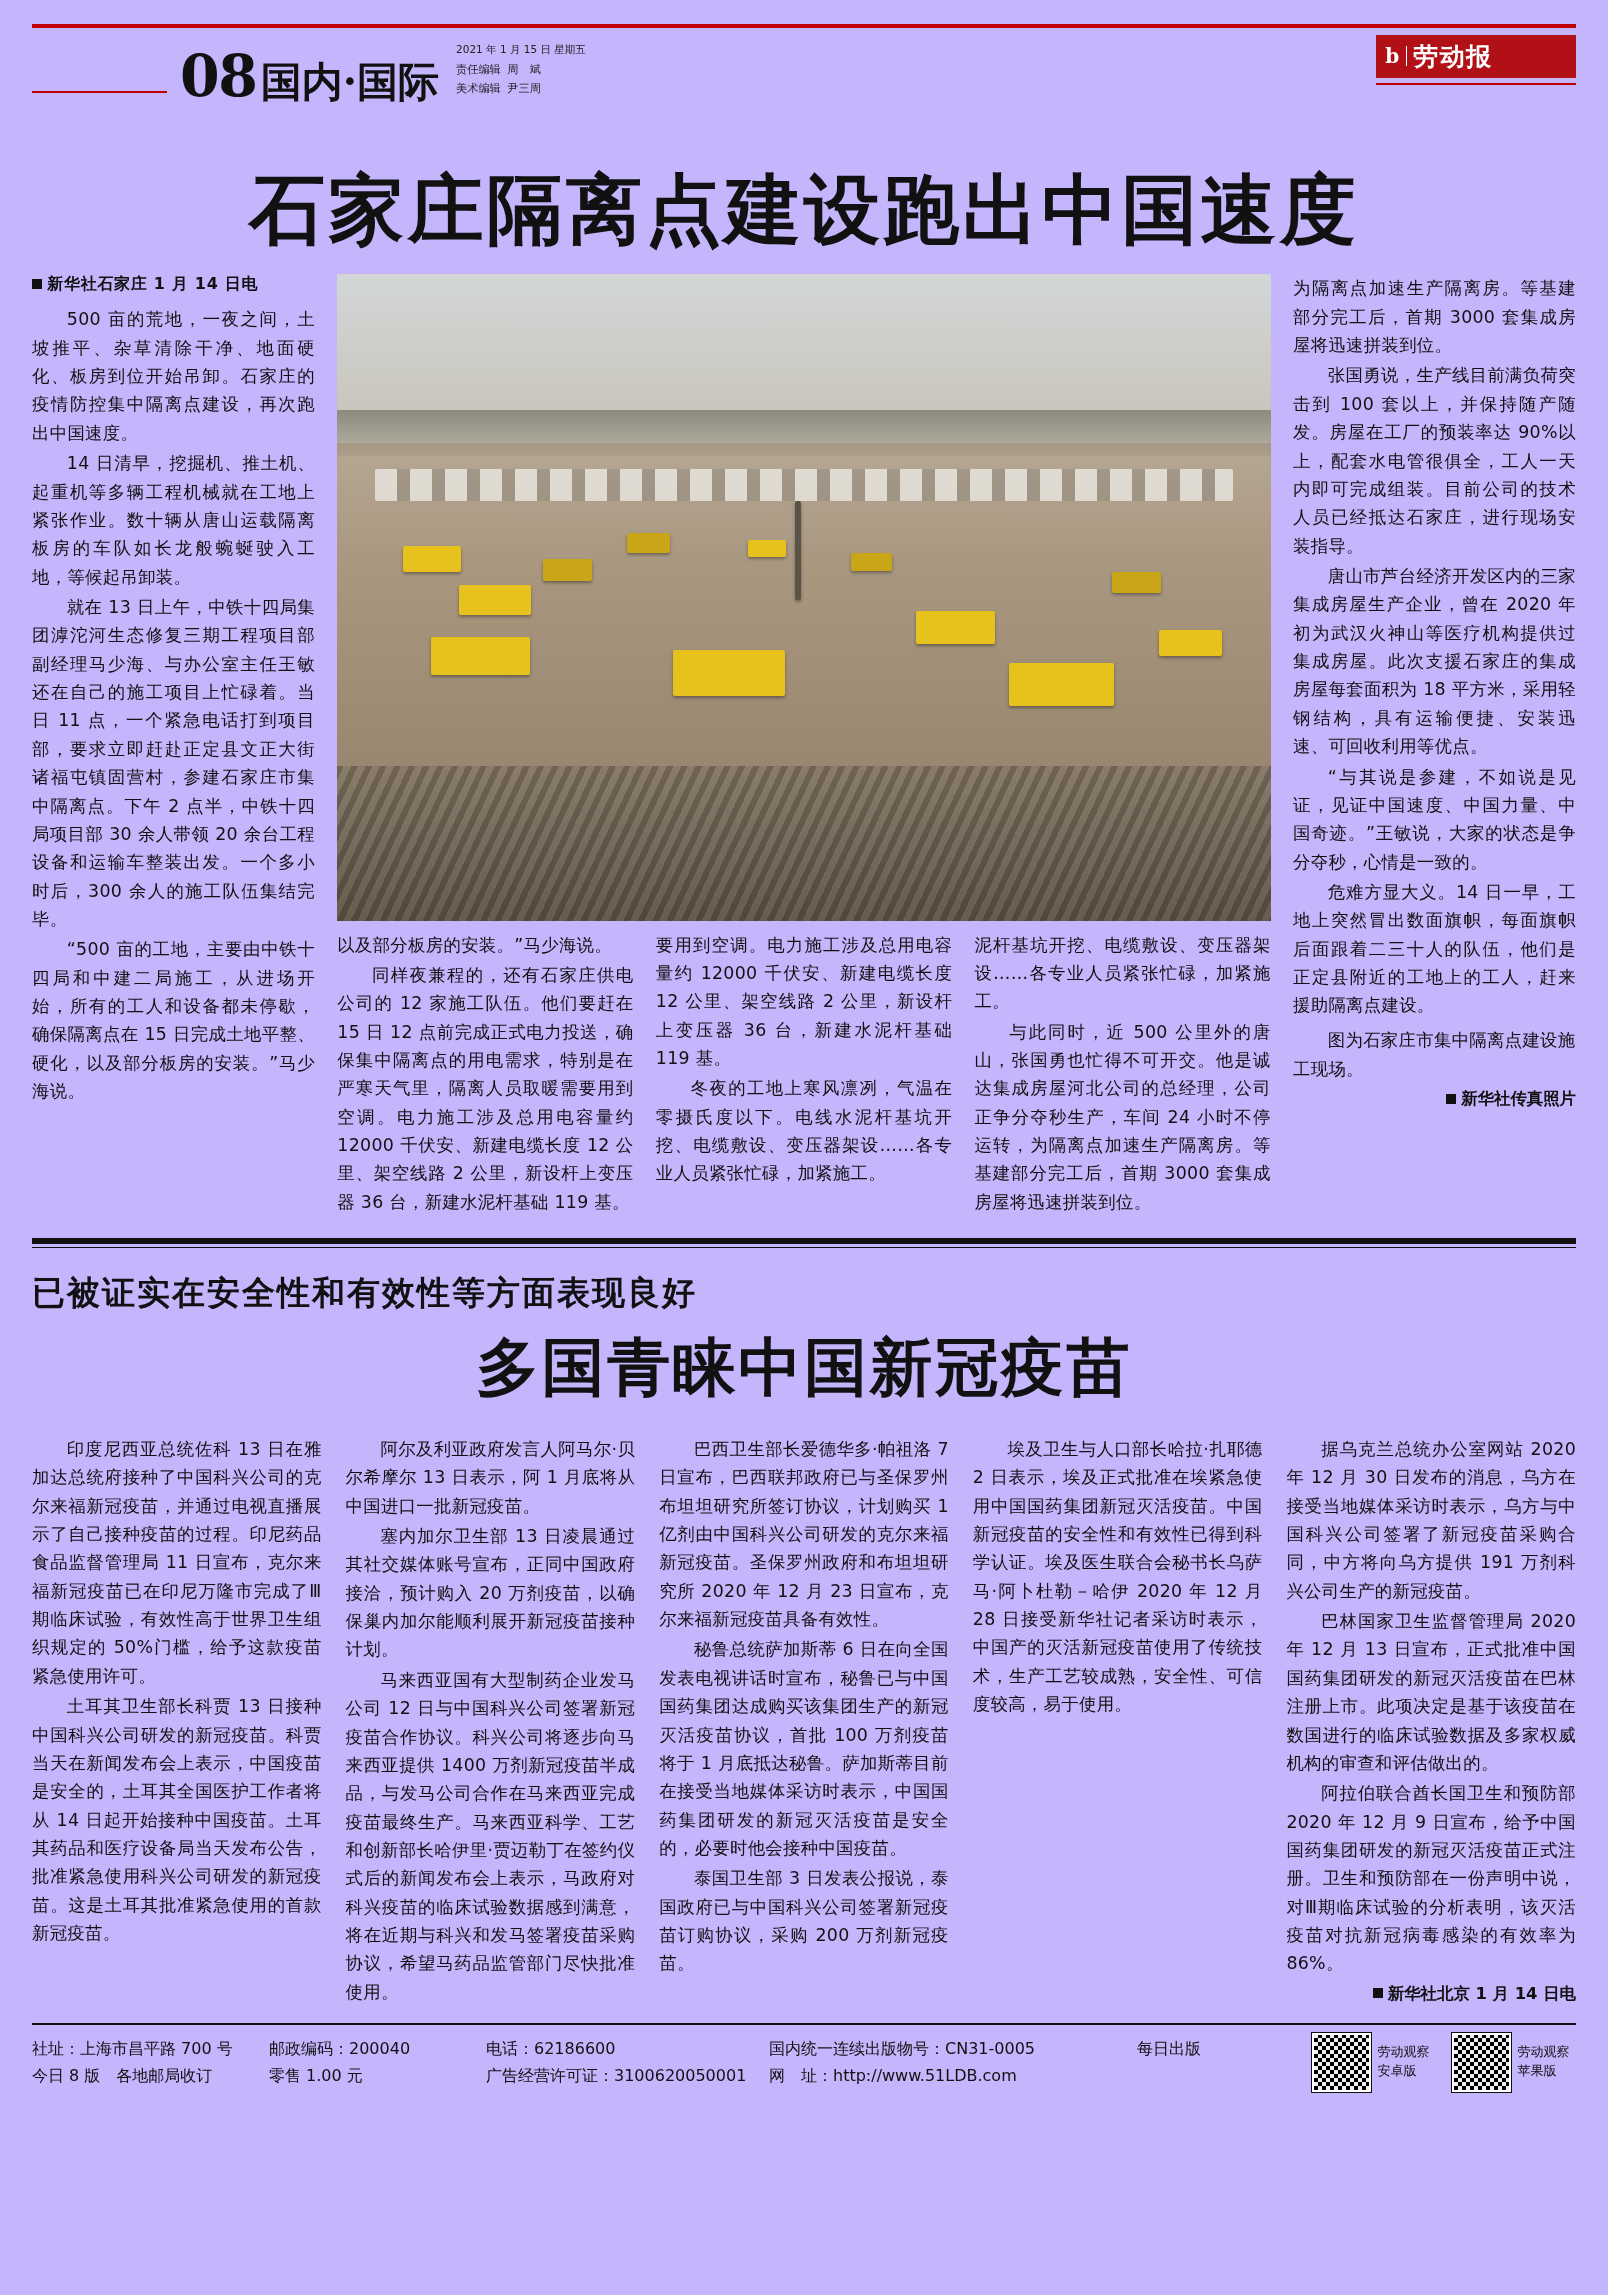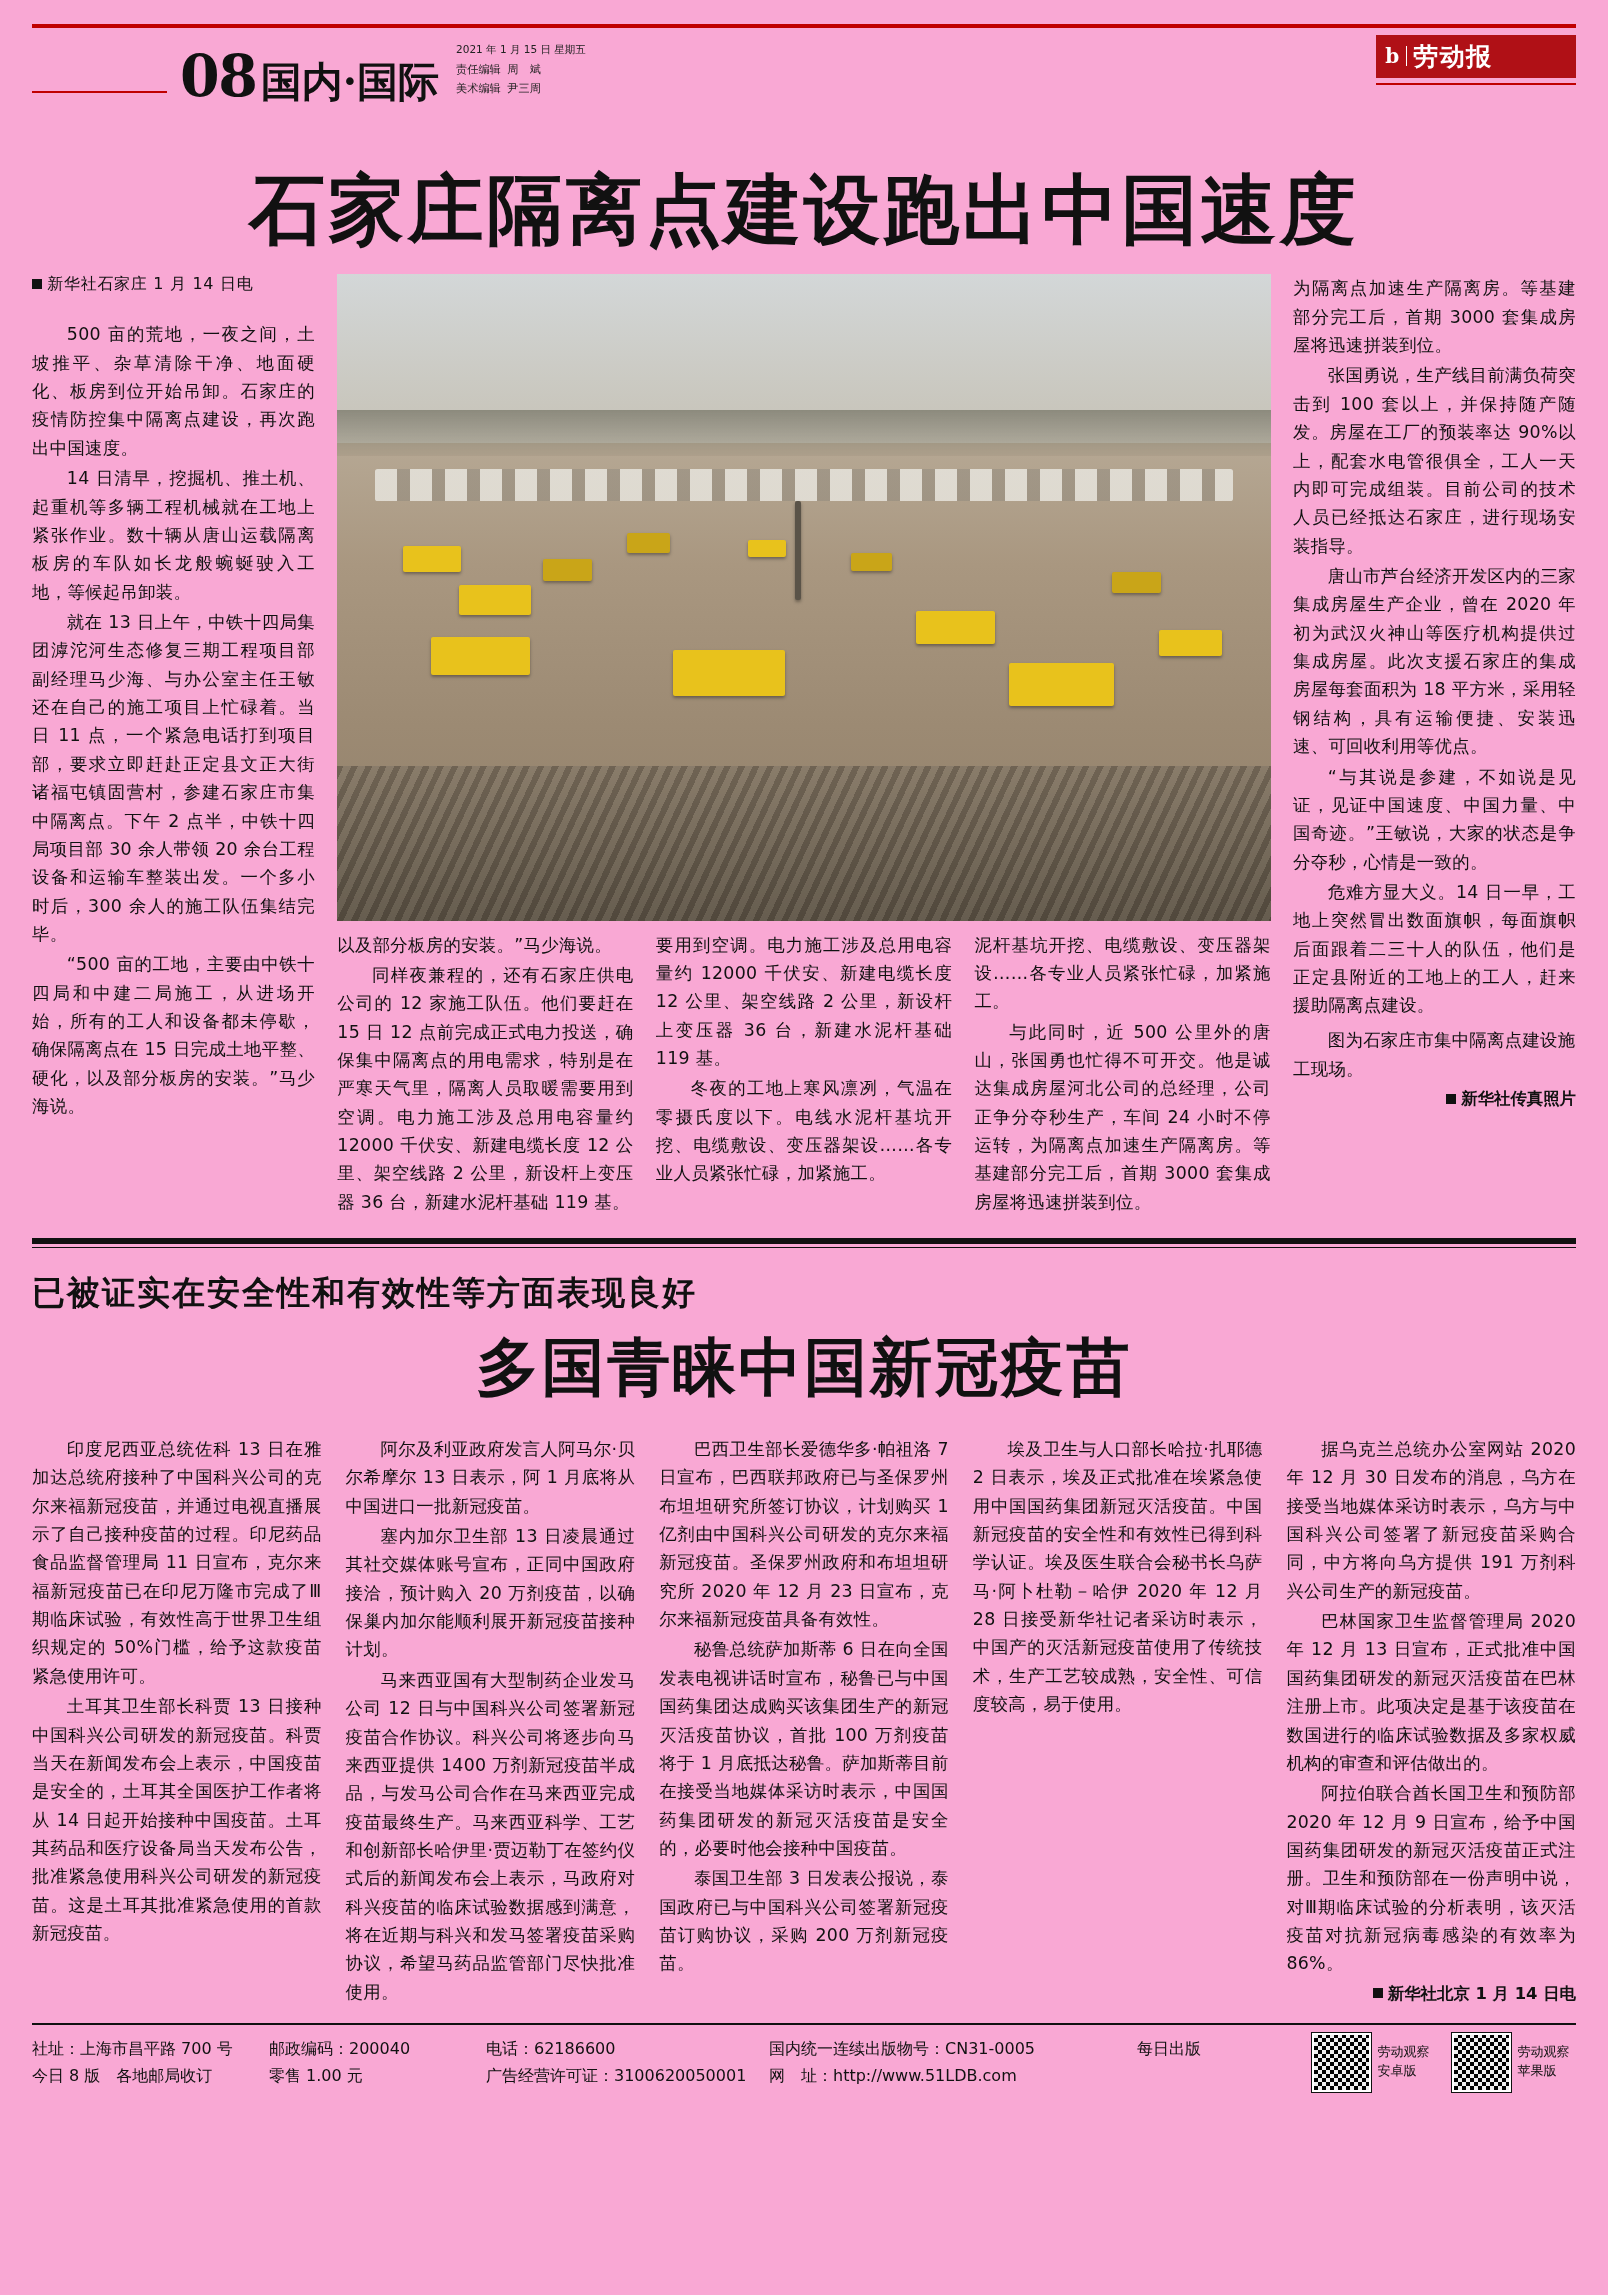--- a/index.html
+++ b/index.html
@@ -11,21 +11,21 @@
     width: 1608px;
     font-family: "DejaVu Sans", "Liberation Sans", sans-serif;
     color: #111;
   }
   .page {
     position: relative;
     width: 1608px;
     min-height: 2295px;
     box-sizing: border-box;
     padding: 24px 32px 0 32px;
-    background: #f9a8d4;
+    background: #c4b5fd;
   }
 
   
   .masthead {
     position: relative;
     display: flex;
     align-items: flex-start;
     border-top: 4px solid #c00000;
     padding-top: 12px;
     height: 115px;
@@ -119,22 +119,22 @@
   }
 
   
   .article1 {
     display: grid;
     grid-template-columns: 283px 1fr 283px;
     column-gap: 22.3px;
   }
   .dateline {
     font-size: 16px;
-    font-weight: normal;
-    margin-bottom: 25px;
+    font-weight: bold;
+    margin-bottom: 10px;
     letter-spacing: 0.7px;
   }
   .dateline .sq, .endline .sq {
     display: inline-block;
     width: 10px;
     height: 10px;
     background: #111;
     margin-right: 5.3px;
     vertical-align: 0.7px;
   }

